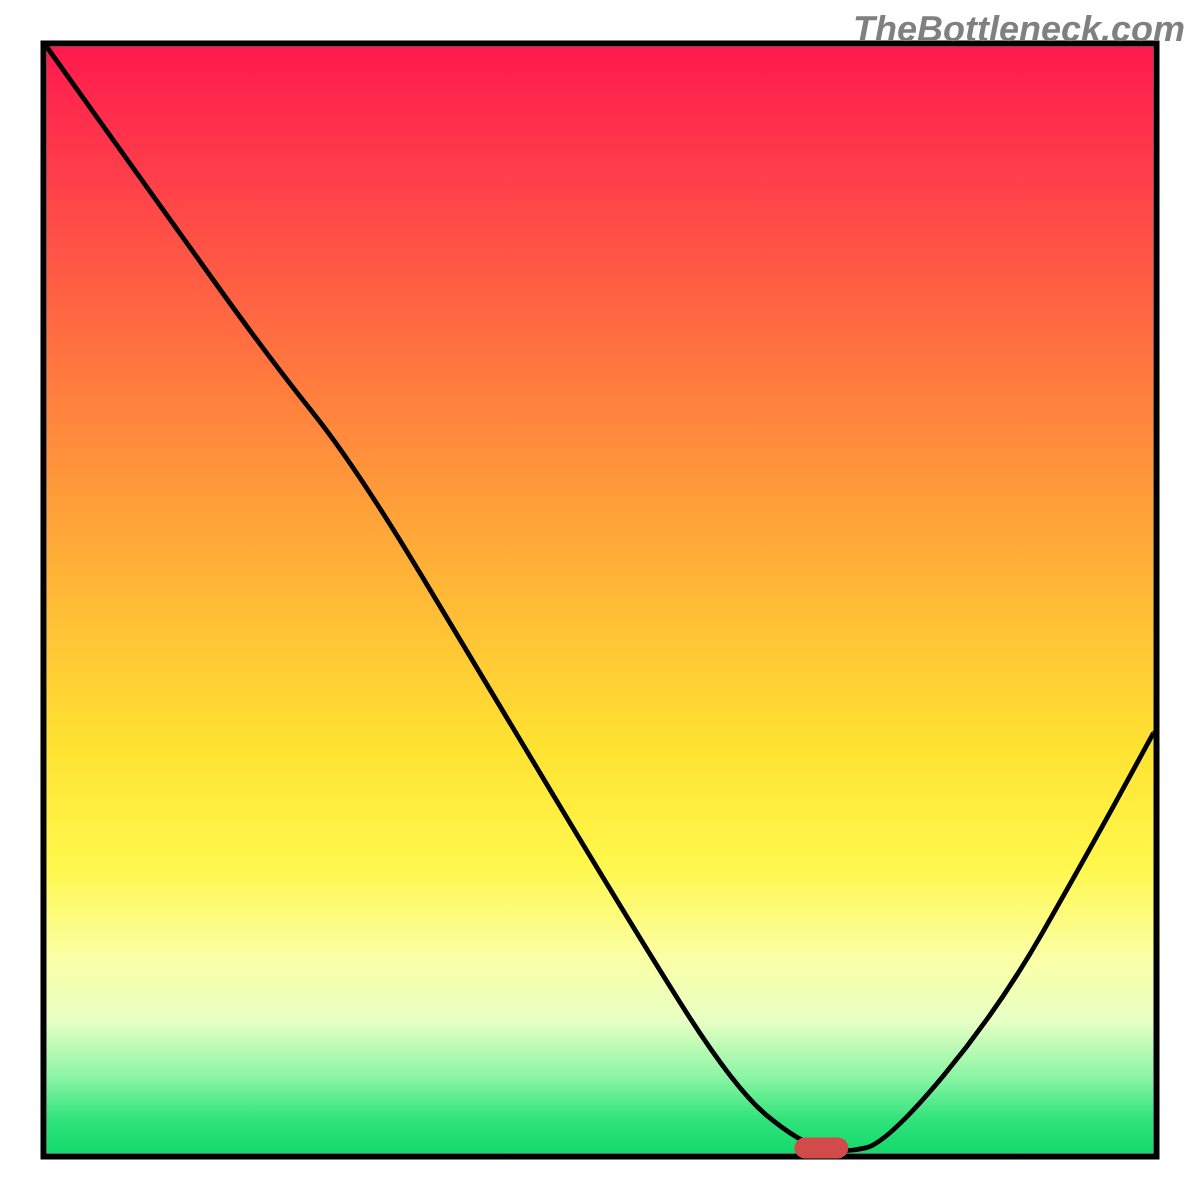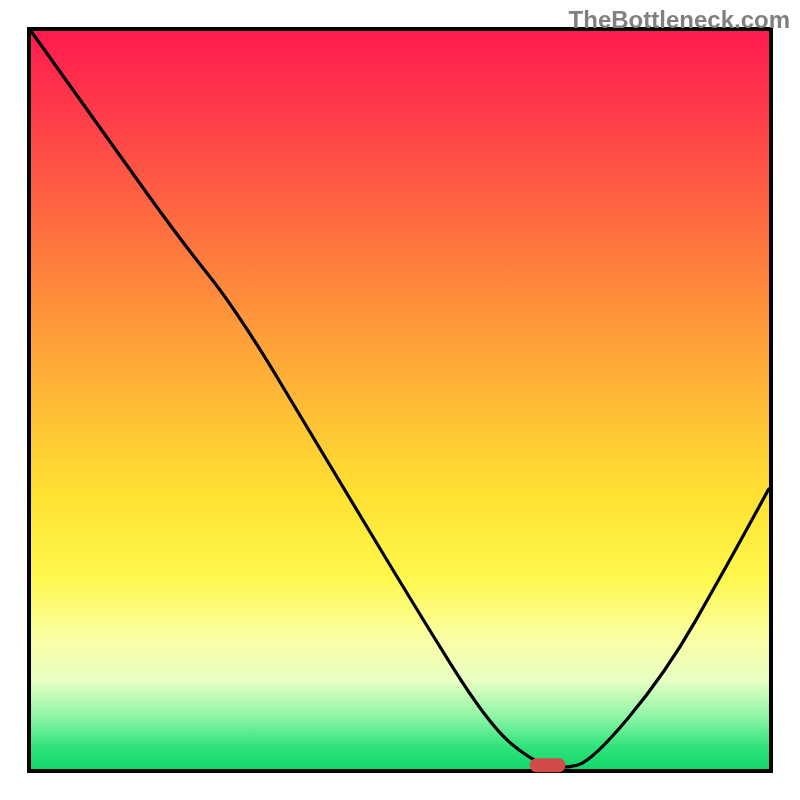--- a/index.html
+++ b/index.html
@@ -19,20 +19,21 @@
   }
   .watermark {
     position: absolute;
     top: 6px;
     right: 10px;
     font-size: 24px;
     font-weight: 600;
     color: #808080;
     letter-spacing: 0px;
     z-index: 10;
+    font-style: italic;
   }
   .plot-area {
     position: absolute;
     left: 27px;
     top: 27px;
     width: 746px;
     height: 746px;
     box-sizing: border-box;
     border: 4px solid #000;
     

